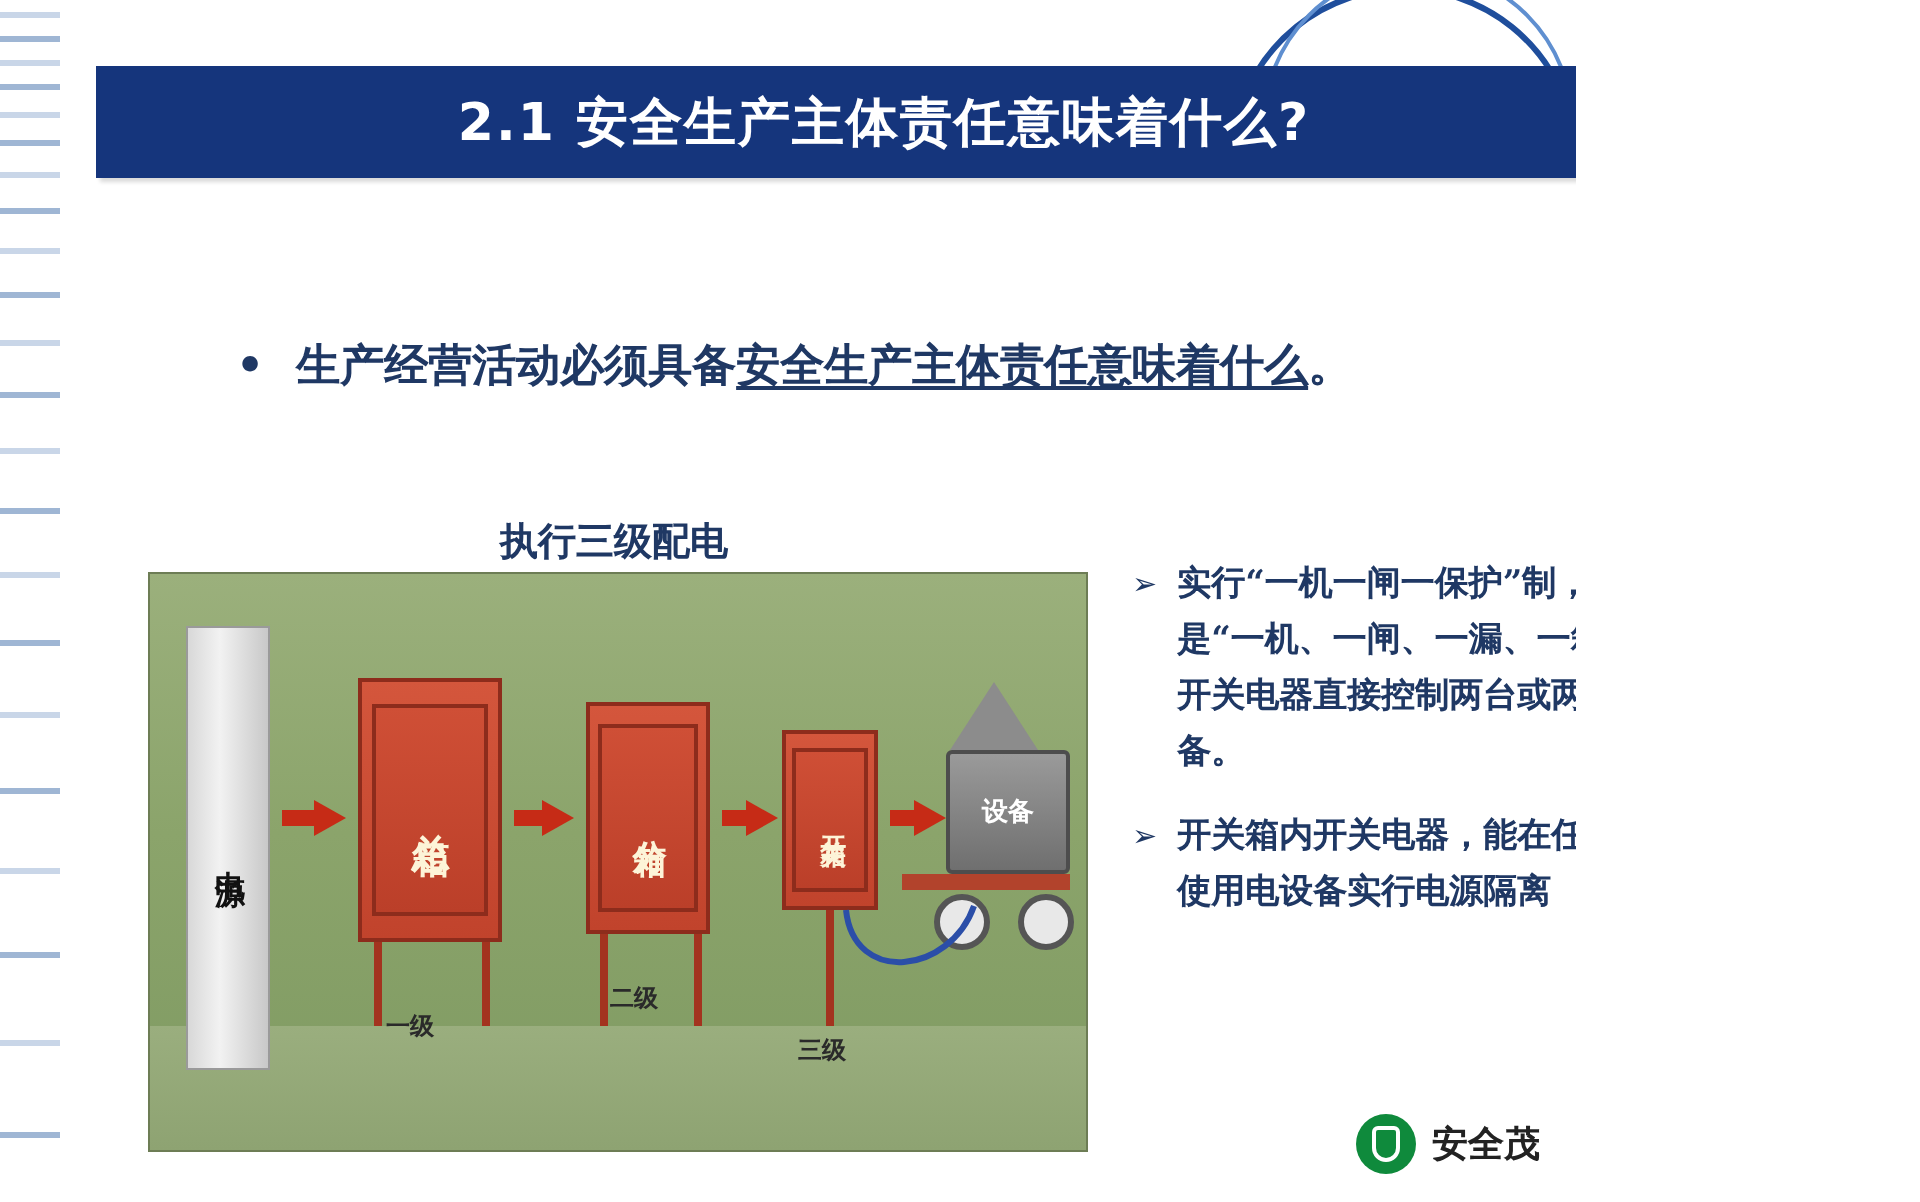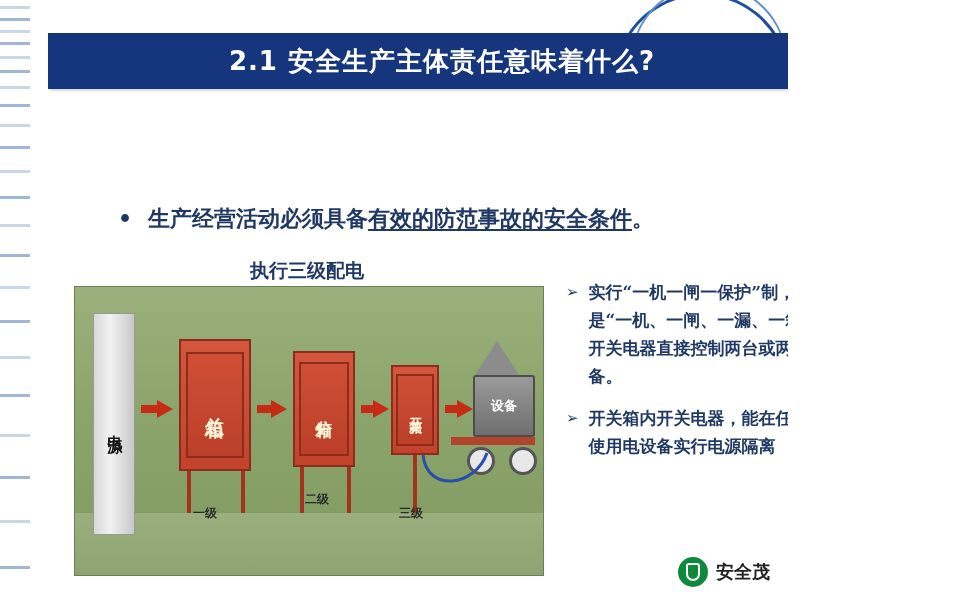--- a/index.html
+++ b/index.html
@@ -91,21 +91,21 @@
     color: #1f3864;
     white-space: nowrap;
     display: flex;
     align-items: baseline;
   }
   .line-2 .bullet-dot {
     color: #1f3864;
     font-size: 22px;
     margin-right: 16px;
   }
-  .line-2 .seg-plain { color: #1f3864; margin-top: 36px; }
+  .line-2 .seg-plain { color: #1f3864; }
   .line-2 .seg-underline {
     color: #1f3864;
     text-decoration: underline;
     text-underline-offset: 3px;
   }
   
   .img-caption {
     position: absolute;
     left: 250px;
     top: 258px;
@@ -357,21 +357,21 @@
   </div>
 
   <div class="title-bar">
     <span class="title-text">2.1  安全生产主体责任意味着什么?</span>
   </div>
 
 
   <div class="line-2">
     <span class="bullet-dot">•</span>
     <span class="seg-plain">生产经营活动必须具备</span>
-    <span class="seg-underline">有效的防范事故的安全条件</span>
+    <span class="seg-underline">安全生产主体责任意味着什么</span>
     <span class="seg-plain">。</span>
   </div>
 
   <div class="img-caption">执行三级配电</div>
 
   <div class="picture">
     <div class="pic-bg"></div>
     <div class="pic-floor"></div>
 
     <div class="power-col">
@@ -404,21 +404,21 @@
 
     <div class="arrow-stem" style="left:286px; top:118px; width:12px;"></div>
     <div class="arrow-red" style="left:298px; top:113px;"></div>
 
     <div class="ebox" style="left:316px; top:78px; width:48px; height:90px; font-size:13px;">
       <div class="ebox-inner">
         <span style="writing-mode:vertical-rl; text-orientation:upright; letter-spacing:2px;">开关箱</span>
       </div>
     </div>
     <div class="leg" style="left:338px; top:168px; height:58px;"></div>
-    <div class="box-label" style="left:324px; top:218px;">三级</div>
+    <div class="box-label" style="left:324px; top:230px;">三级</div>
 
     <div class="arrow-stem" style="left:370px; top:118px; width:12px;"></div>
     <div class="arrow-red" style="left:382px; top:113px;"></div>
 
     <div class="machine-hopper" style="left:400px; top:54px;"></div>
     <div class="machine-body" style="left:398px; top:88px; width:58px; height:58px;">
       <span>设备</span>
     </div>
     <div class="machine-frame" style="left:376px; top:150px; width:84px;"></div>
     <div class="wheel" style="left:392px; top:160px;"></div>

